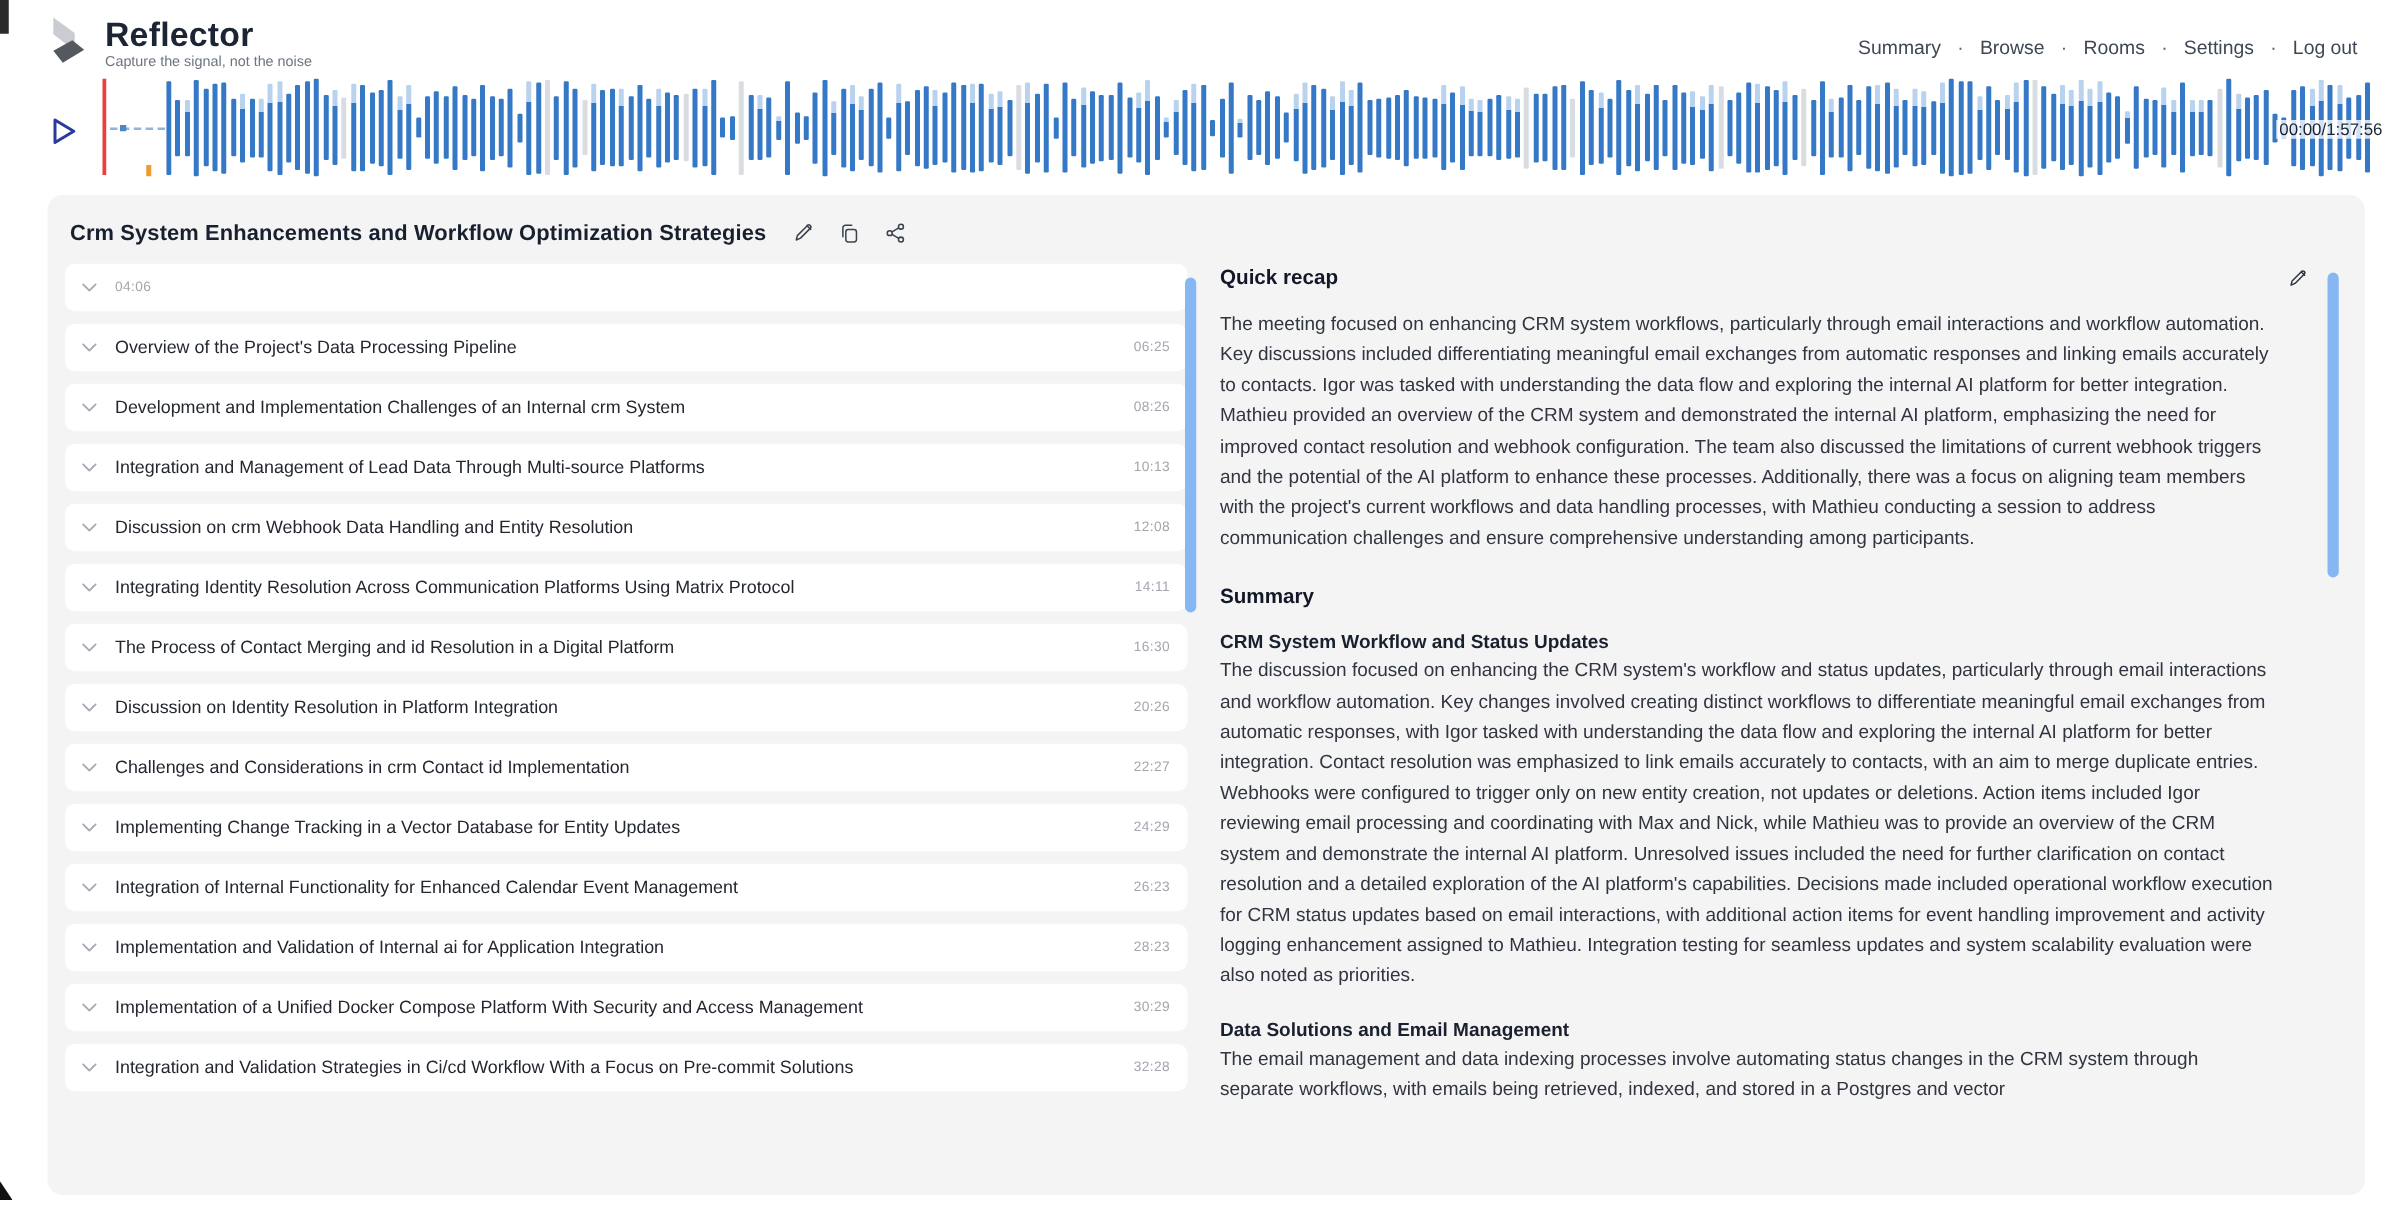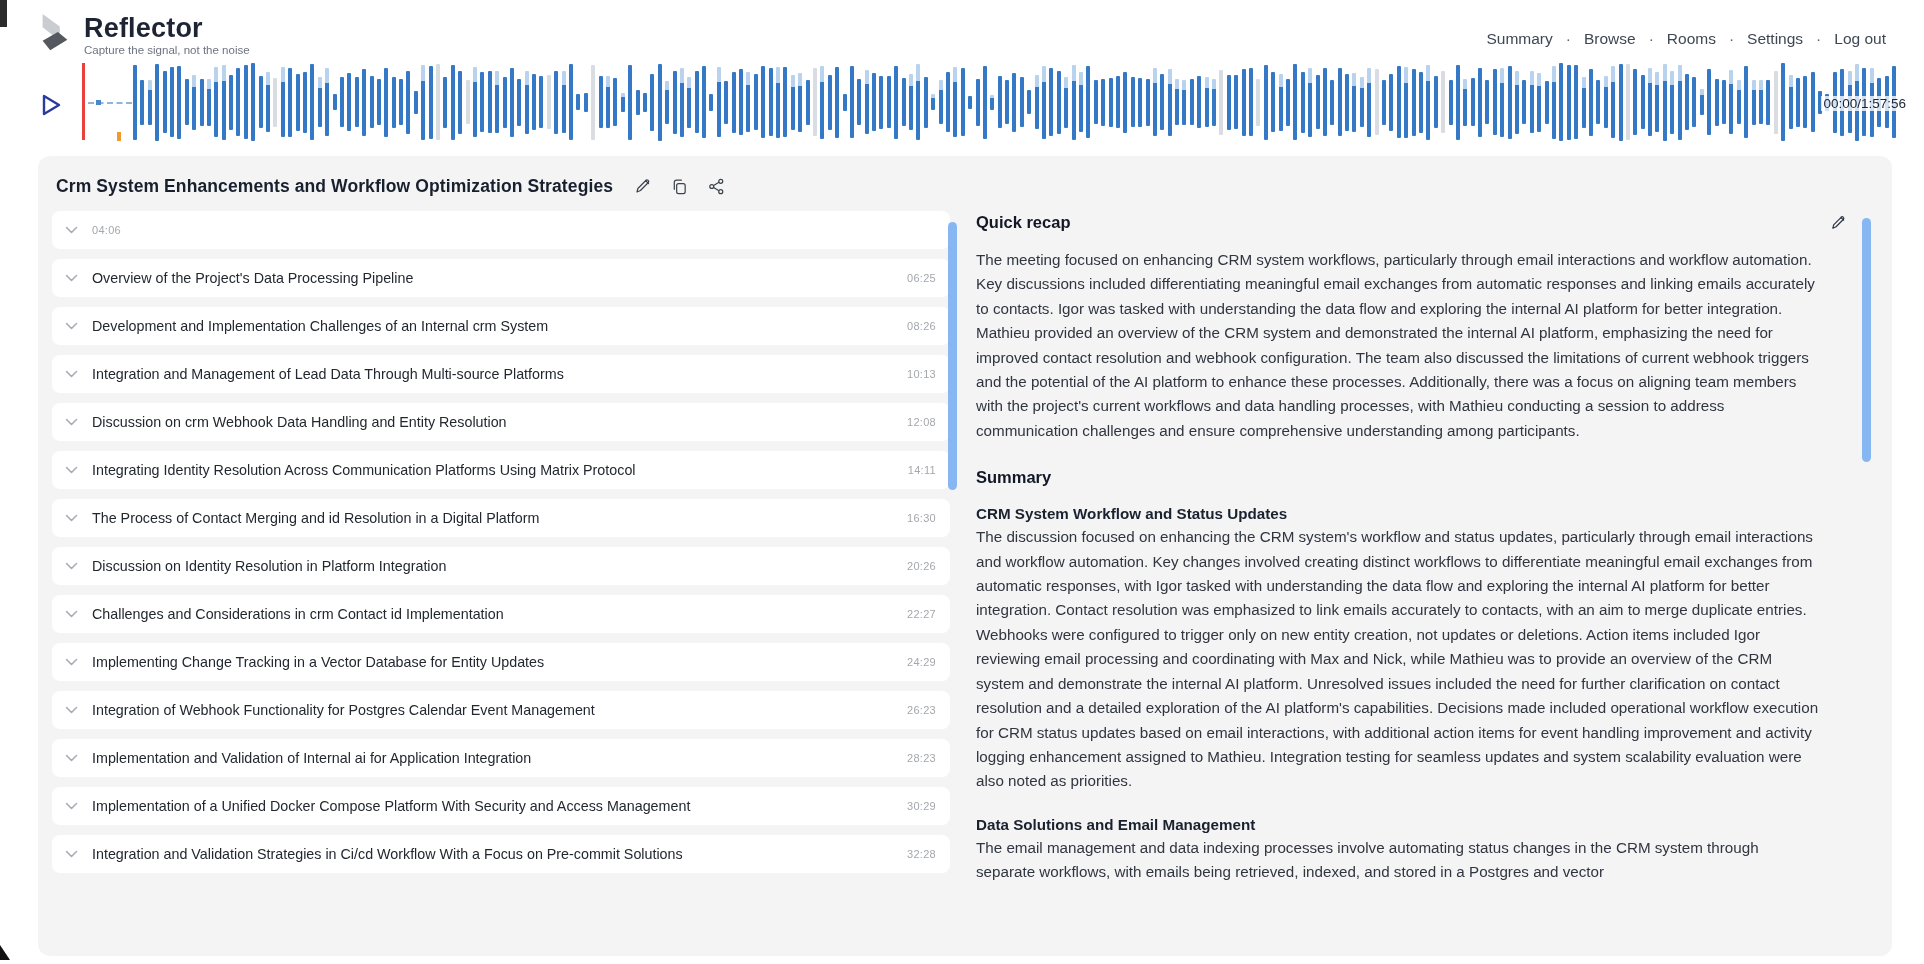--- a/index.html
+++ b/index.html
@@ -463,21 +463,21 @@
       <path d="M1.5 1.5l5 5 5-5" fill="none" stroke="currentColor" stroke-width="1.5" stroke-linecap="round" stroke-linejoin="round"></path>
     </svg>
     <span class="topic-title">Implementing Change Tracking in a Vector Database for Entity Updates</span>
     <span class="topic-time">24:29</span>
   </div>
 
   <div class="topic-row">
     <svg class="chev" viewBox="0 0 13 9">
       <path d="M1.5 1.5l5 5 5-5" fill="none" stroke="currentColor" stroke-width="1.5" stroke-linecap="round" stroke-linejoin="round"></path>
     </svg>
-    <span class="topic-title">Integration of Webhook Functionality for Postgres Calendar Event Management</span>
+    <span class="topic-title">Integration of Internal Functionality for Enhanced Calendar Event Management</span>
     <span class="topic-time">26:23</span>
   </div>
 
   <div class="topic-row">
     <svg class="chev" viewBox="0 0 13 9">
       <path d="M1.5 1.5l5 5 5-5" fill="none" stroke="currentColor" stroke-width="1.5" stroke-linecap="round" stroke-linejoin="round"></path>
     </svg>
     <span class="topic-title">Implementation and Validation of Internal ai for Application Integration</span>
     <span class="topic-time">28:23</span>
   </div>

